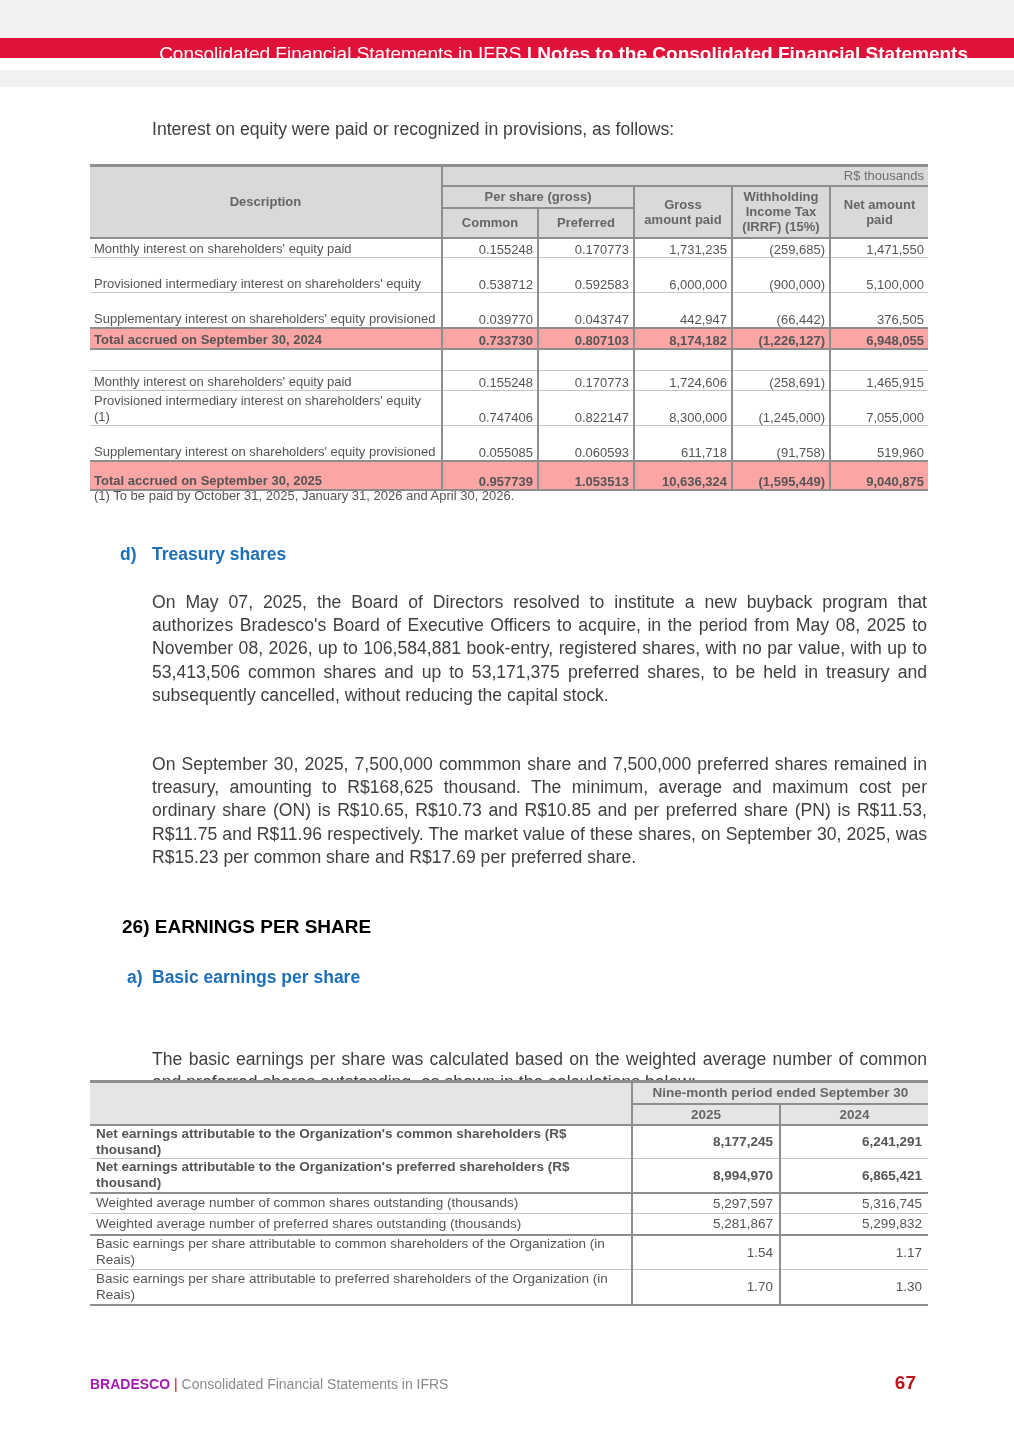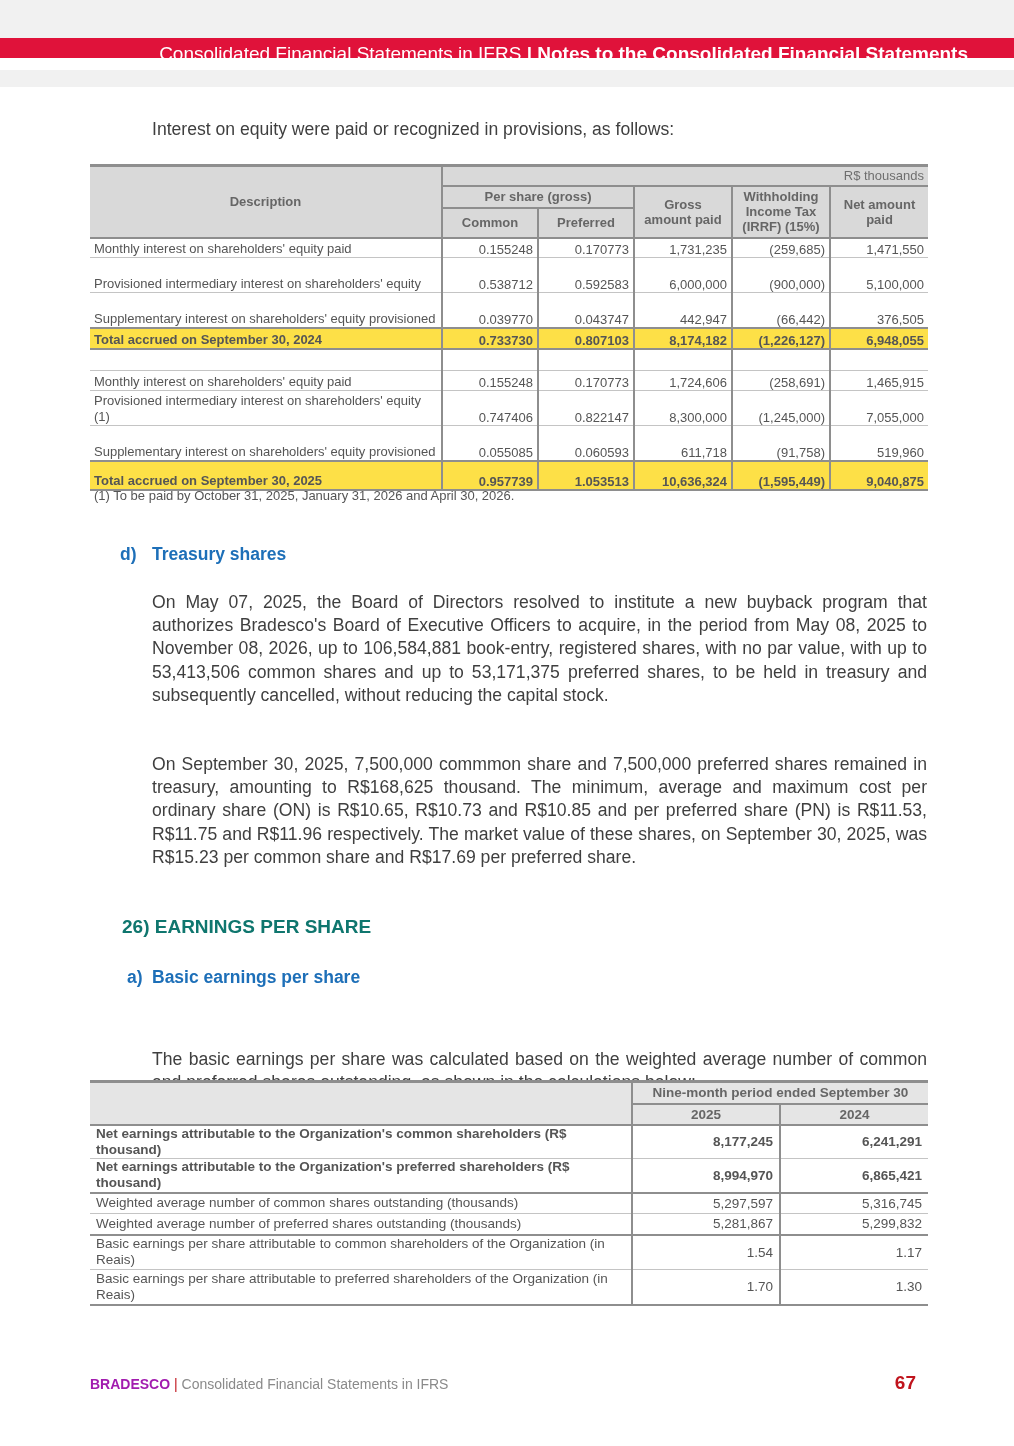--- a/index.html
+++ b/index.html
@@ -23,26 +23,26 @@
   .intro { top: 118px; }
 
   table { border-collapse: collapse; font-family: "Liberation Sans", sans-serif; }
   .t1 { position: absolute; left: 90px; top: 164px; width: 838px; font-size: 13px; color: #555; }
   .t1 td { padding: 0 4px; border-bottom: 1px solid #c4c4c4; }
   .t1 .hdr { background: #d9d9d9; color: #666; font-weight: bold; text-align: center; line-height: 15px; }
   .t1 .units { text-align: right; font-weight: normal; color: #6f6f6f; border-top: 3px solid #8e8e8e; border-bottom: 2px solid #8e8e8e; }
   .t1 .num { text-align: right; vertical-align: bottom; border-left: 2px solid #8e8e8e; white-space: nowrap; }
   .t1 .desc { vertical-align: bottom; line-height: 16px; }
   .t1 .vl { border-left: 2px solid #8e8e8e; margin-left: 38px; }
-  .t1 .total td { background: #fde047; font-weight: bold; border-top: 2px solid #8e8e8e; border-bottom: 2px solid #8e8e8e; }
+  .t1 .total td { background: #fca5a5; font-weight: bold; border-top: 2px solid #8e8e8e; border-bottom: 2px solid #8e8e8e; }
 
   .footnote { position: absolute; left: 94px; top: 488px; font-size: 13px; color: #555; }
 
   .sublabel { position: absolute; font-size: 17.5px; font-weight: bold; color: #1d6fb8; }
-  .sec26 { position: absolute; left: 122px; top: 916px; font-size: 19px; font-weight: bold; color: #0f766e; }
+  .sec26 { position: absolute; left: 122px; top: 916px; font-size: 19px; font-weight: bold; color: #000000; }
 
   .t2 { position: absolute; left: 90px; top: 1080px; width: 838px; font-size: 13.5px; color: #555; }
   .t2 td { padding: 0 6px; border-bottom: 1px solid #c4c4c4; }
   .t2 .hdr { background: #e5e5e5; color: #666; font-weight: bold; text-align: center; }
   .t2 .num { text-align: right; border-left: 2px solid #8e8e8e; vertical-align: middle; white-space: nowrap; }
   .t2 .bold td { font-weight: bold; }
   .t2 .grp { border-top: 2px solid #8e8e8e; }
   .t2 .desc { line-height: 16px; }
 
   .footer { position: absolute; left: 90px; top: 1376px; width: 826px; font-size: 14px; color: #8a8a8a; }

